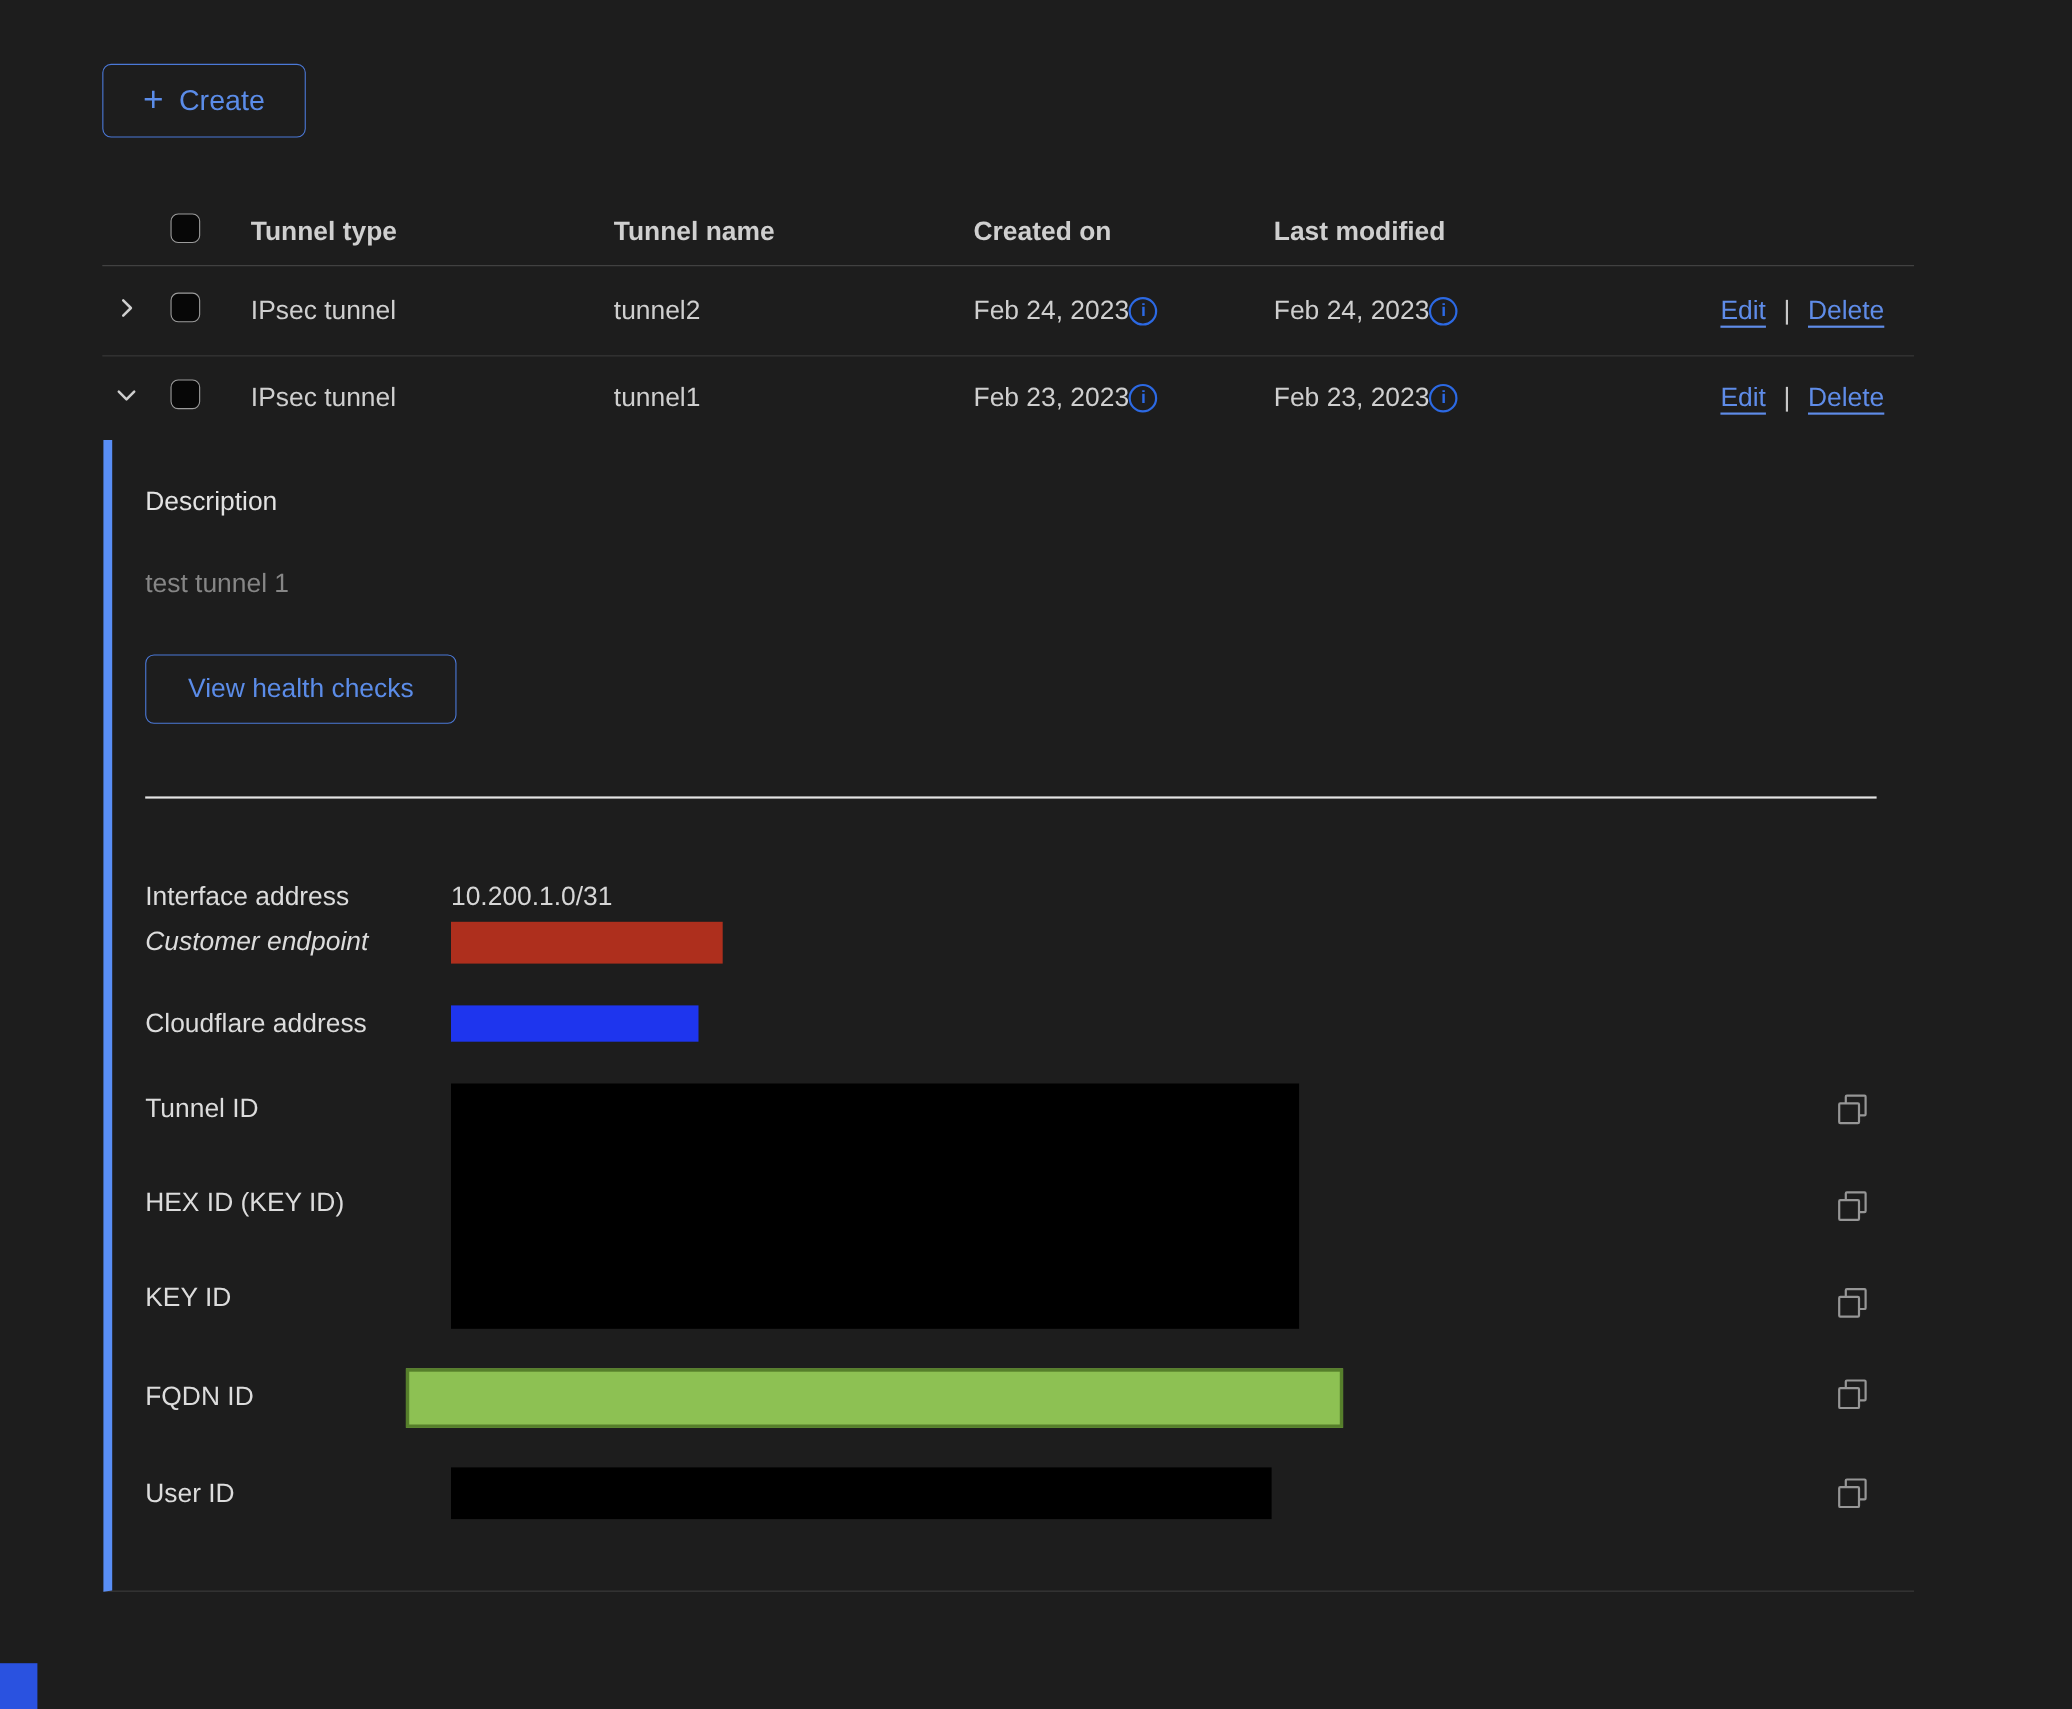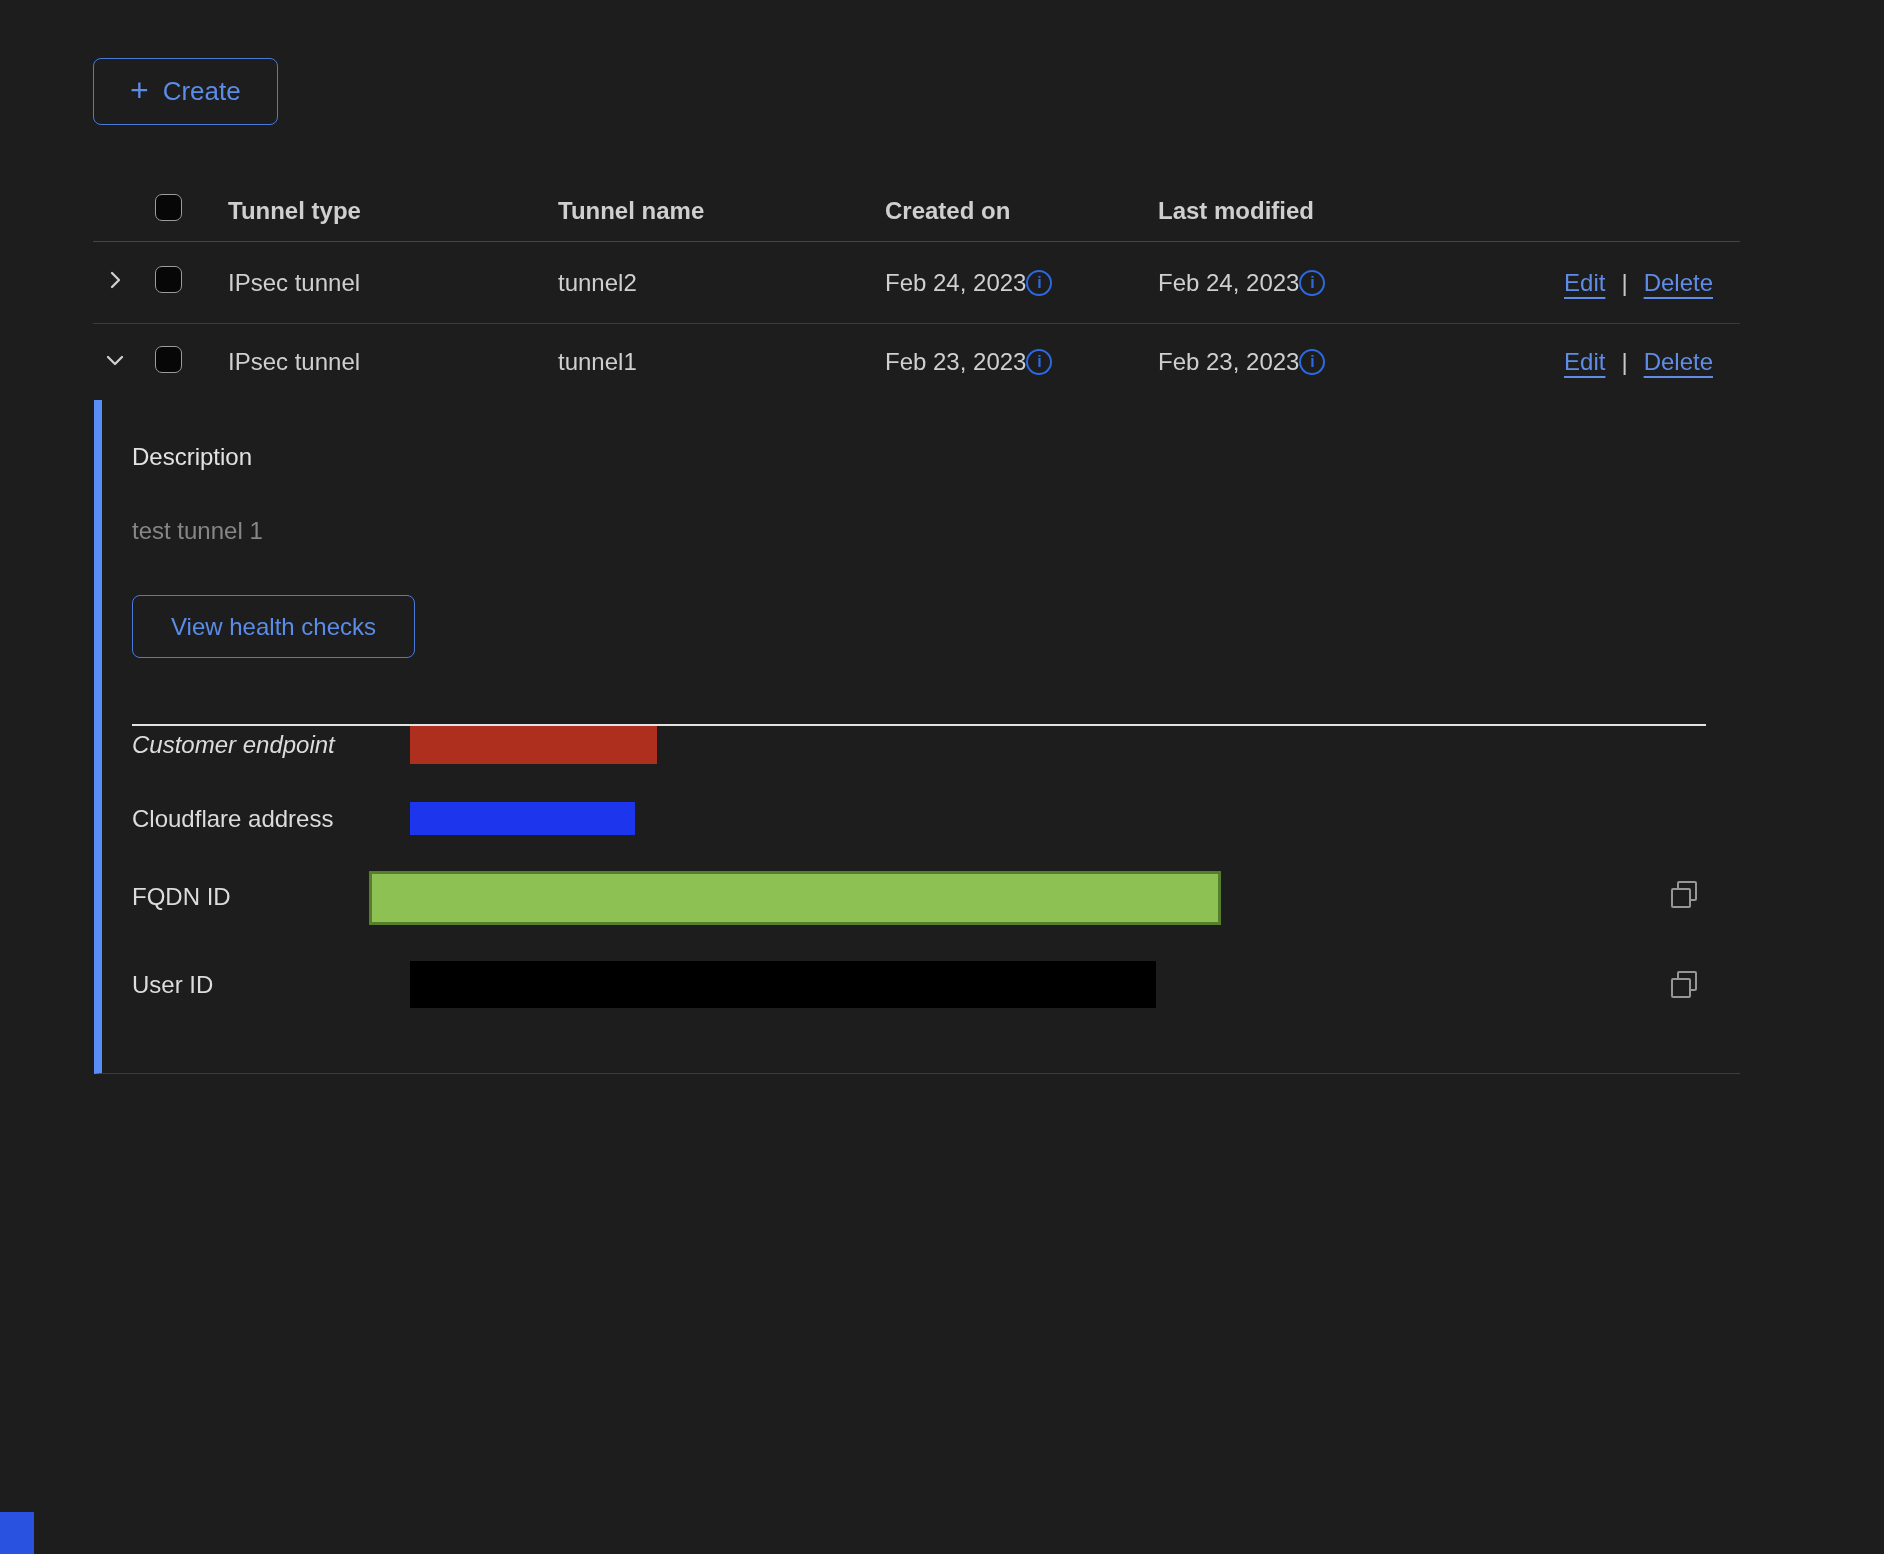--- a/index.html
+++ b/index.html
@@ -203,33 +203,57 @@
       </div>
     </div>
 
     <div class="panel">
       <div class="desc-label">Description</div>
       <div class="desc-value">test tunnel 1</div>
       <button class="health-btn">View health checks</button>
 
       <div class="panel-divider"></div>
 
+      <div class="detail d-interface">
+        <div class="dlabel">Interface address</div>
+        <div class="dvalue">10.200.1.0/31</div>
+        <div></div>
+      </div>
 
       <div class="detail d-customer">
         <div class="dlabel">Customer endpoint</div>
         <span class="block red"></span>
         <div></div>
       </div>
 
       <div class="detail d-cloudflare">
         <div class="dlabel">Cloudflare address</div>
         <span class="block blue"></span>
         <div></div>
       </div>
 
+      <div class="detail d-ids">
+        <div class="ids-labels">
+          <div class="dlabel">Tunnel ID</div>
+          <div class="dlabel">HEX ID (KEY ID)</div>
+          <div class="dlabel">KEY ID</div>
+        </div>
+        <span class="block black-big"></span>
+        <div class="ids-icons">
+          <button class="copy-btn">
+              <span class="copy-ico"></span>
+            </button>
+          <button class="copy-btn">
+              <span class="copy-ico"></span>
+            </button>
+          <button class="copy-btn">
+              <span class="copy-ico"></span>
+            </button>
+        </div>
+      </div>
 
       <div class="detail d-fqdn">
         <div class="dlabel">FQDN ID</div>
         <span class="block green"></span>
         <button class="copy-btn">
             <span class="copy-ico"></span>
           </button>
       </div>
 
       <div class="detail d-user">

